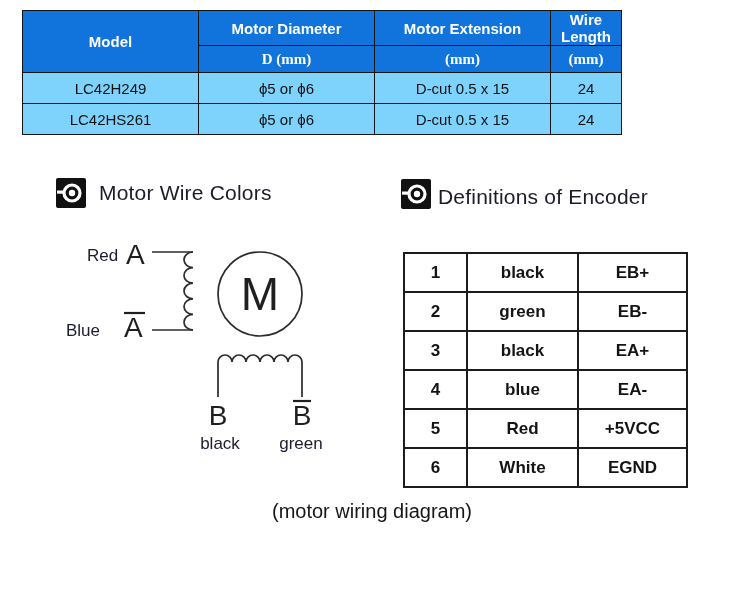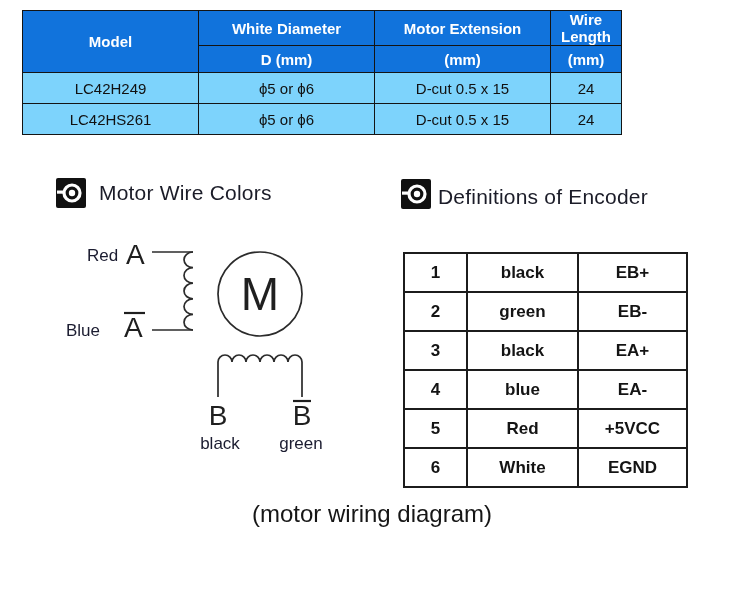--- a/index.html
+++ b/index.html
@@ -10,56 +10,56 @@
   
   .spec-table-wrap{position:absolute;left:22px;top:10px;width:600px;}
   table.spec{border-collapse:collapse;width:100%;table-layout:fixed;}
   table.spec td, table.spec th{
     border:1.6px solid #141414;text-align:center;vertical-align:middle;
     font-size:15px;padding:0;
   }
   table.spec th{color:#ffffff;font-weight:bold;}
   .hdr{background:#1173DC;}
   .h1row th{height:31px;}
-  .h2row th{height:26px;}
+  .h2row th{height:26px;font-family:Liberation Serif, serif;}
   .drow td{height:30px;background:#7dd3fc;font-weight:normal;color:#111;}
   
   .sec-head{position:absolute;display:flex;align-items:flex-end;}
   .sec-icon{width:30px;height:30px;flex:0 0 30px;}
   .sec-title{font-size:21px;color:#1b1c28;line-height:25px;margin-left:13px;letter-spacing:0.2px;}
   
   .enc-table-wrap{position:absolute;left:403px;top:252px;width:285px;}
   table.enc{border-collapse:collapse;width:100%;table-layout:fixed;}
   table.enc td{
     border:2px solid #1c1c1c;text-align:center;vertical-align:middle;
     height:35px;font-size:17px;font-weight:600;color:#141414;
   }
   
   .diagram{position:absolute;left:60px;top:235px;width:300px;height:225px;}
   
   .caption{
     position:absolute;left:0;top:500px;width:744px;text-align:center;
-    font-size:24px;color:#161616;
+    font-size:20px;color:#161616;
   }
 </style>
 </head>
 <body>
 
 <div class="spec-table-wrap">
   <table class="spec">
     <colgroup>
         <col style="width:176px">
         <col style="width:176px">
         <col style="width:176px">
         <col>
       </colgroup>
     <tbody>
         <tr class="h1row">
       <th class="hdr" rowspan="2">Model</th>
-      <th class="hdr">White Diameter</th>
+      <th class="hdr">Motor Diameter</th>
       <th class="hdr">Motor Extension</th>
       <th class="hdr">Wire Length</th>
     </tr>
     <tr class="h2row">
       <th class="hdr">D (mm)</th>
       <th class="hdr">(mm)</th>
       <th class="hdr">(mm)</th>
     </tr>
     <tr class="drow">
       <td>LC42H249</td>

